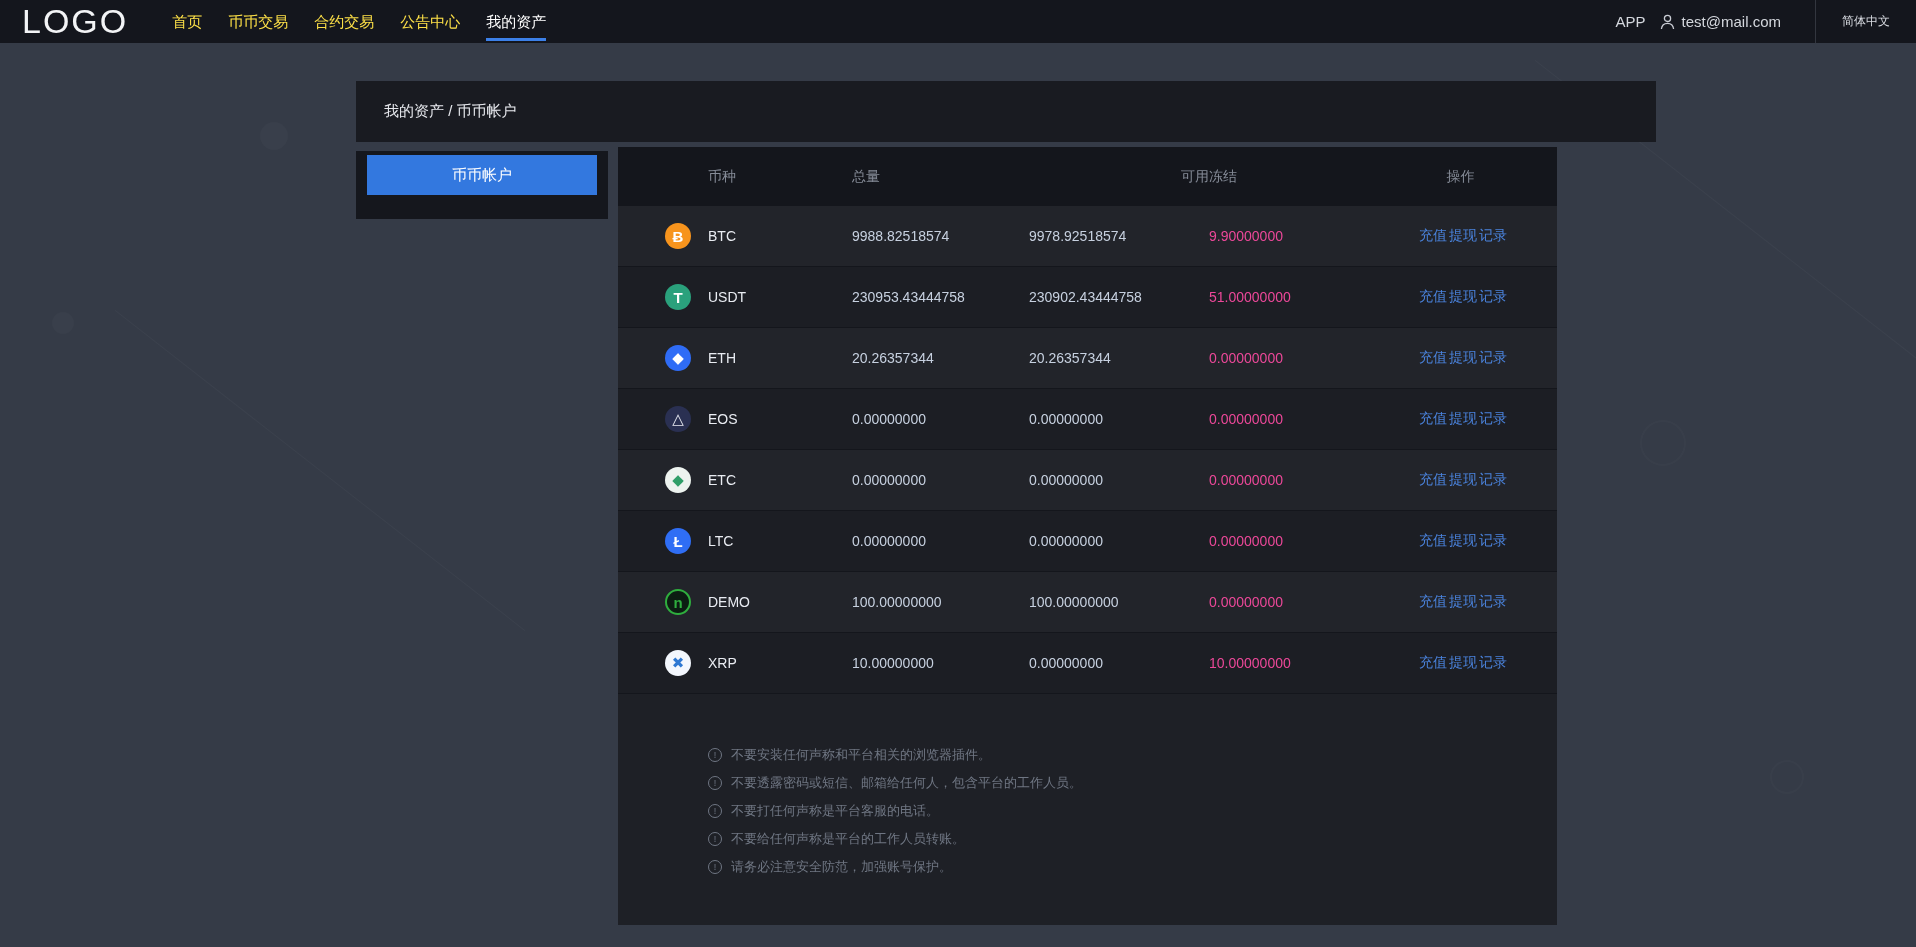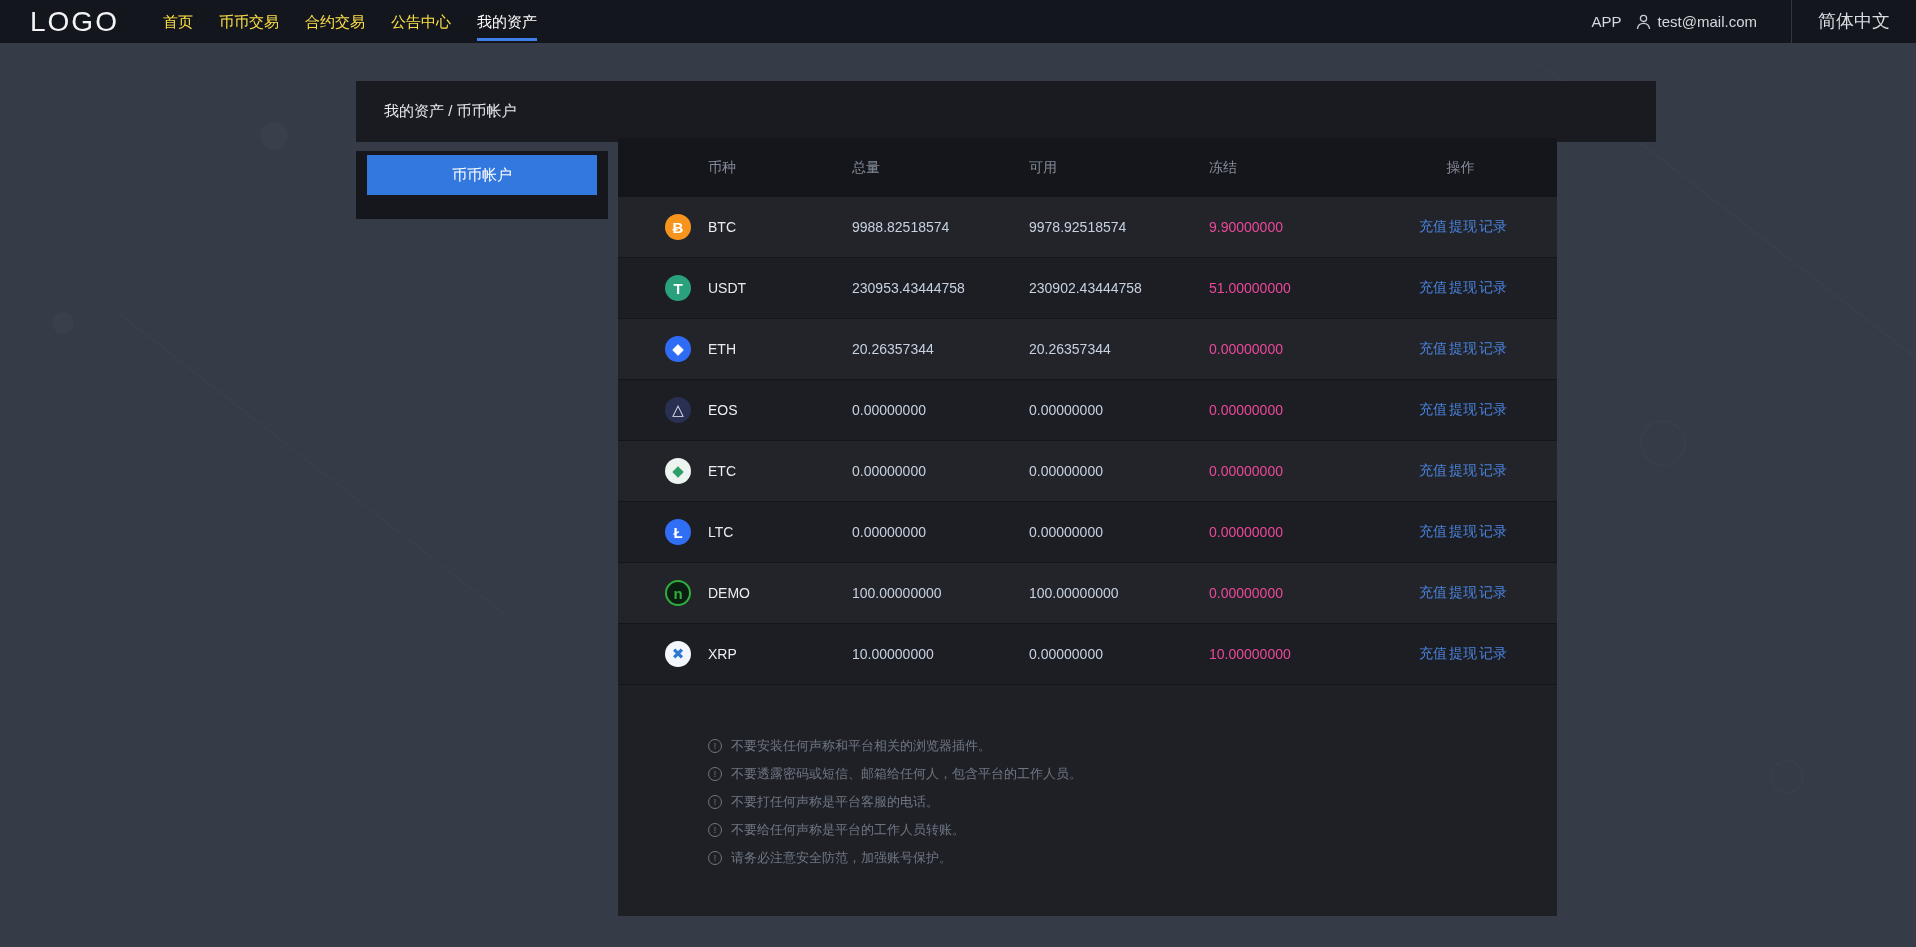--- a/index.html
+++ b/index.html
@@ -9,39 +9,39 @@
     background:#353b47; overflow:hidden; position:relative;
   }
   .page { position:relative; width:1916px; height:947px; background:#353b47; }
 
   
   .topnav {
     position:absolute; left:0; top:0; width:1916px; height:43px;
     background:#14161d; display:flex; align-items:center; z-index:5;
   }
   .logo {
-    color:#f3f4f6; font-size:28px; font-weight:200; letter-spacing:2px;
-    margin-left:30px; margin-right:44px; line-height:43px;
+    color:#f3f4f6; font-size:34px; font-weight:200; letter-spacing:2px;
+    margin-left:22px; margin-right:44px; line-height:43px;
   }
   .nav-items { display:flex; align-items:stretch; height:43px; }
   .nav-item {
     color:#fde047; font-size:15px; line-height:43px; margin-right:26px;
     position:relative; cursor:pointer; white-space:nowrap;
   }
   .nav-item.active { color:#ffffff; }
   .nav-item.active::after {
     content:""; position:absolute; left:0; right:0; bottom:2px; height:3px;
     background:#3c80e8;
   }
   .nav-right { margin-left:auto; display:flex; align-items:center; height:43px; }
   .nav-app { color:#d4d7dd; font-size:15px; margin-right:14px; cursor:pointer; }
   .nav-user { display:flex; align-items:center; gap:7px; color:#d4d7dd; font-size:15px; margin-right:34px; cursor:pointer; }
   .nav-lang {
     border-left:1px solid #33363f; height:43px; line-height:43px;
-    padding:0 26px; color:#dadde3; font-size:18px; cursor:pointer;
+    padding:0 26px; color:#dadde3; font-size:12px; cursor:pointer;
   }
 
   
   .deco { position:absolute; border-radius:50%; background:rgba(255,255,255,0.025); pointer-events:none; }
   .deco.ring { background:transparent; border:2px solid rgba(255,255,255,0.02); }
   .deco-line { position:absolute; width:520px; height:1px; background:rgba(255,255,255,0.03); transform:rotate(38deg); pointer-events:none; }
 
   
   .breadcrumb-bar {
     position:absolute; left:356px; top:81px; width:1300px; height:61px;
@@ -55,30 +55,30 @@
     background:#15171d; padding-top:4px;
   }
   .side-item {
     width:230px; height:40px; margin:0 auto; text-align:center;
     line-height:40px; font-size:15px; color:#e0e3ea; cursor:pointer;
   }
   .side-item.active { background:#3378df; color:#ffffff; }
 
   
   .panel {
-    position:absolute; left:618px; top:138px; width:939px; height:778px;
+    position:absolute; left:618px; top:147px; width:939px; height:778px;
     background:#1e2026;
   }
   .thead {
     height:59px; background:#14161c; display:flex; align-items:center;
     color:#868c98; font-size:14px;
   }
   .th0 { width:234px; padding-left:90px; }
   .th1 { width:177px; }
-  .th2 { width:180px; }
+  .th2 { width:180px;text-align:right; }
   .th3 { width:199px; }
   .th4 { flex:1; text-align:center; padding-right:44px; }
 
   .row {
     height:61px; display:flex; align-items:center;
     border-bottom:1px solid #14161c; font-size:14px;
   }
   .row:nth-child(odd) { background:#22242a; }
   .row:nth-child(even) { background:#1c1e24; }
   .cell-coin { width:234px; padding-left:47px; display:flex; align-items:center; }

